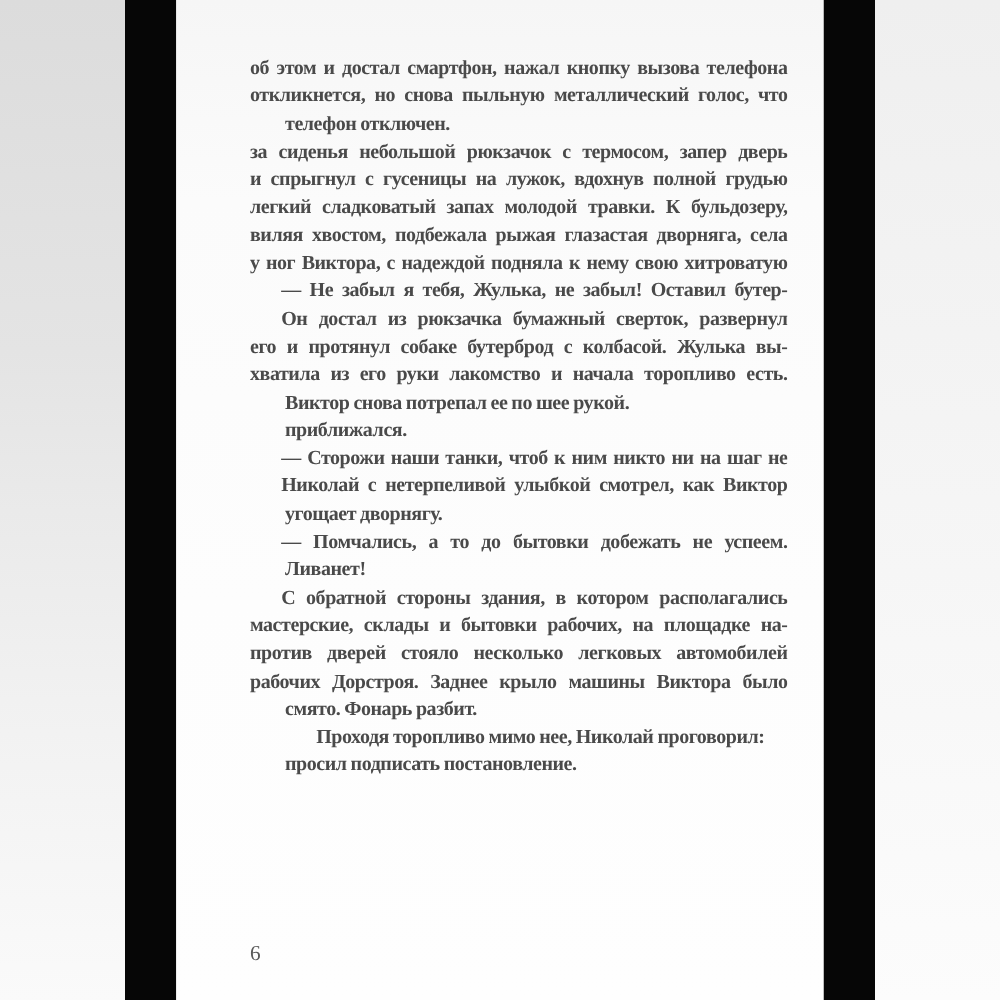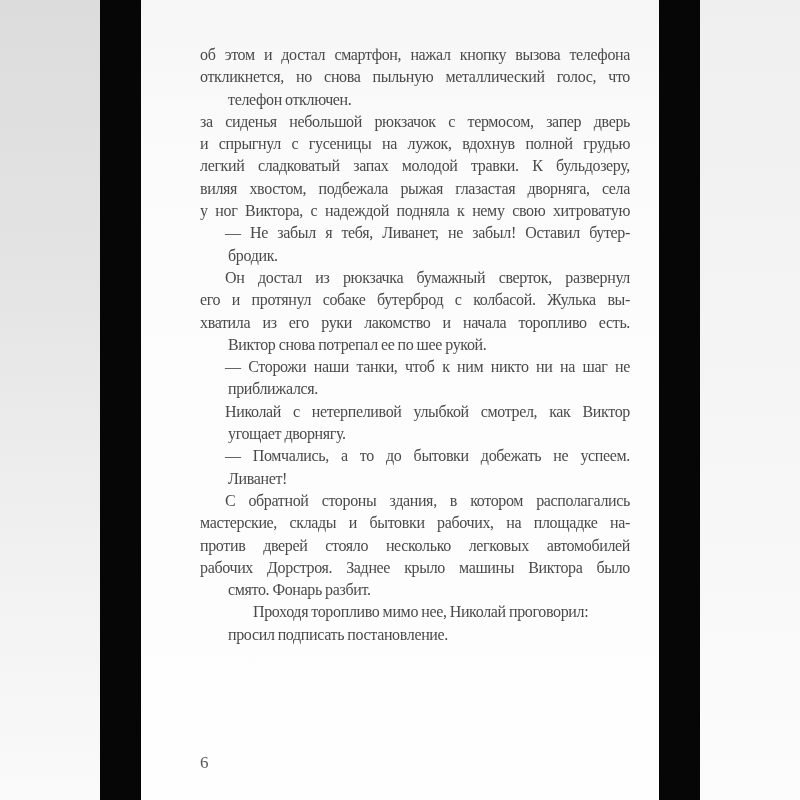--- a/index.html
+++ b/index.html
@@ -55,20 +55,21 @@
     letter-spacing: -0.35px;
     word-spacing: -0.5px;
     filter: blur(0.3px);
   }
   .line {
     height: 22.3px;
     overflow: hidden;
     text-align: justify;
     text-align-last: justify;
     white-space: normal;
+    font-weight: bold;
   }
   .line.indent {
     padding-left: 25px;
   }
   .line.last {
     text-align-last: left;
     margin-left: 28px;
   }
   .page-number {
     position: absolute;
@@ -89,28 +90,27 @@
 <div class="zone page">
   <div class="text-block">
       <div class="line">об этом и достал смартфон, нажал кнопку вызова телефона</div>
       <div class="line">откликнется, но снова пыльную металлический голос, что</div>
       <div class="line last">телефон отключен.</div>
       <div class="line">за сиденья небольшой рюкзачок с термосом, запер дверь</div>
       <div class="line">и спрыгнул с гусеницы на лужок, вдохнув полной грудью</div>
       <div class="line">легкий сладковатый запах молодой травки. К бульдозеру,</div>
       <div class="line">виляя хвостом, подбежала рыжая глазастая дворняга, села</div>
       <div class="line">у ног Виктора, с надеждой подняла к нему свою хитроватую</div>
-      <div class="line indent">— Не забыл я тебя, Ливанет, не забыл! Оставил бутер-</div>
-      <div class="line last">бродик.</div>
+      <div class="line indent">— Не забыл я тебя, Жулька, не забыл! Оставил бутер-</div>
       <div class="line indent">Он достал из рюкзачка бумажный сверток, развернул</div>
       <div class="line">его и протянул собаке бутерброд с колбасой. Жулька вы-</div>
       <div class="line">хватила из его руки лакомство и начала торопливо есть.</div>
       <div class="line last">Виктор снова потрепал ее по шее рукой.</div>
+      <div class="line last">приближался.</div>
       <div class="line indent">— Сторожи наши танки, чтоб к ним никто ни на шаг не</div>
-      <div class="line last">приближался.</div>
       <div class="line indent">Николай с нетерпеливой улыбкой смотрел, как Виктор</div>
       <div class="line last">угощает дворнягу.</div>
       <div class="line indent">— Помчались, а то до бытовки добежать не успеем.</div>
       <div class="line last">Ливанет!</div>
       <div class="line indent">С обратной стороны здания, в котором располагались</div>
       <div class="line">мастерские, склады и бытовки рабочих, на площадке на-</div>
       <div class="line">против дверей стояло несколько легковых автомобилей</div>
       <div class="line">рабочих Дорстроя. Заднее крыло машины Виктора было</div>
       <div class="line last">смято. Фонарь разбит.</div>
       <div class="line indent last">Проходя торопливо мимо нее, Николай проговорил:</div>

